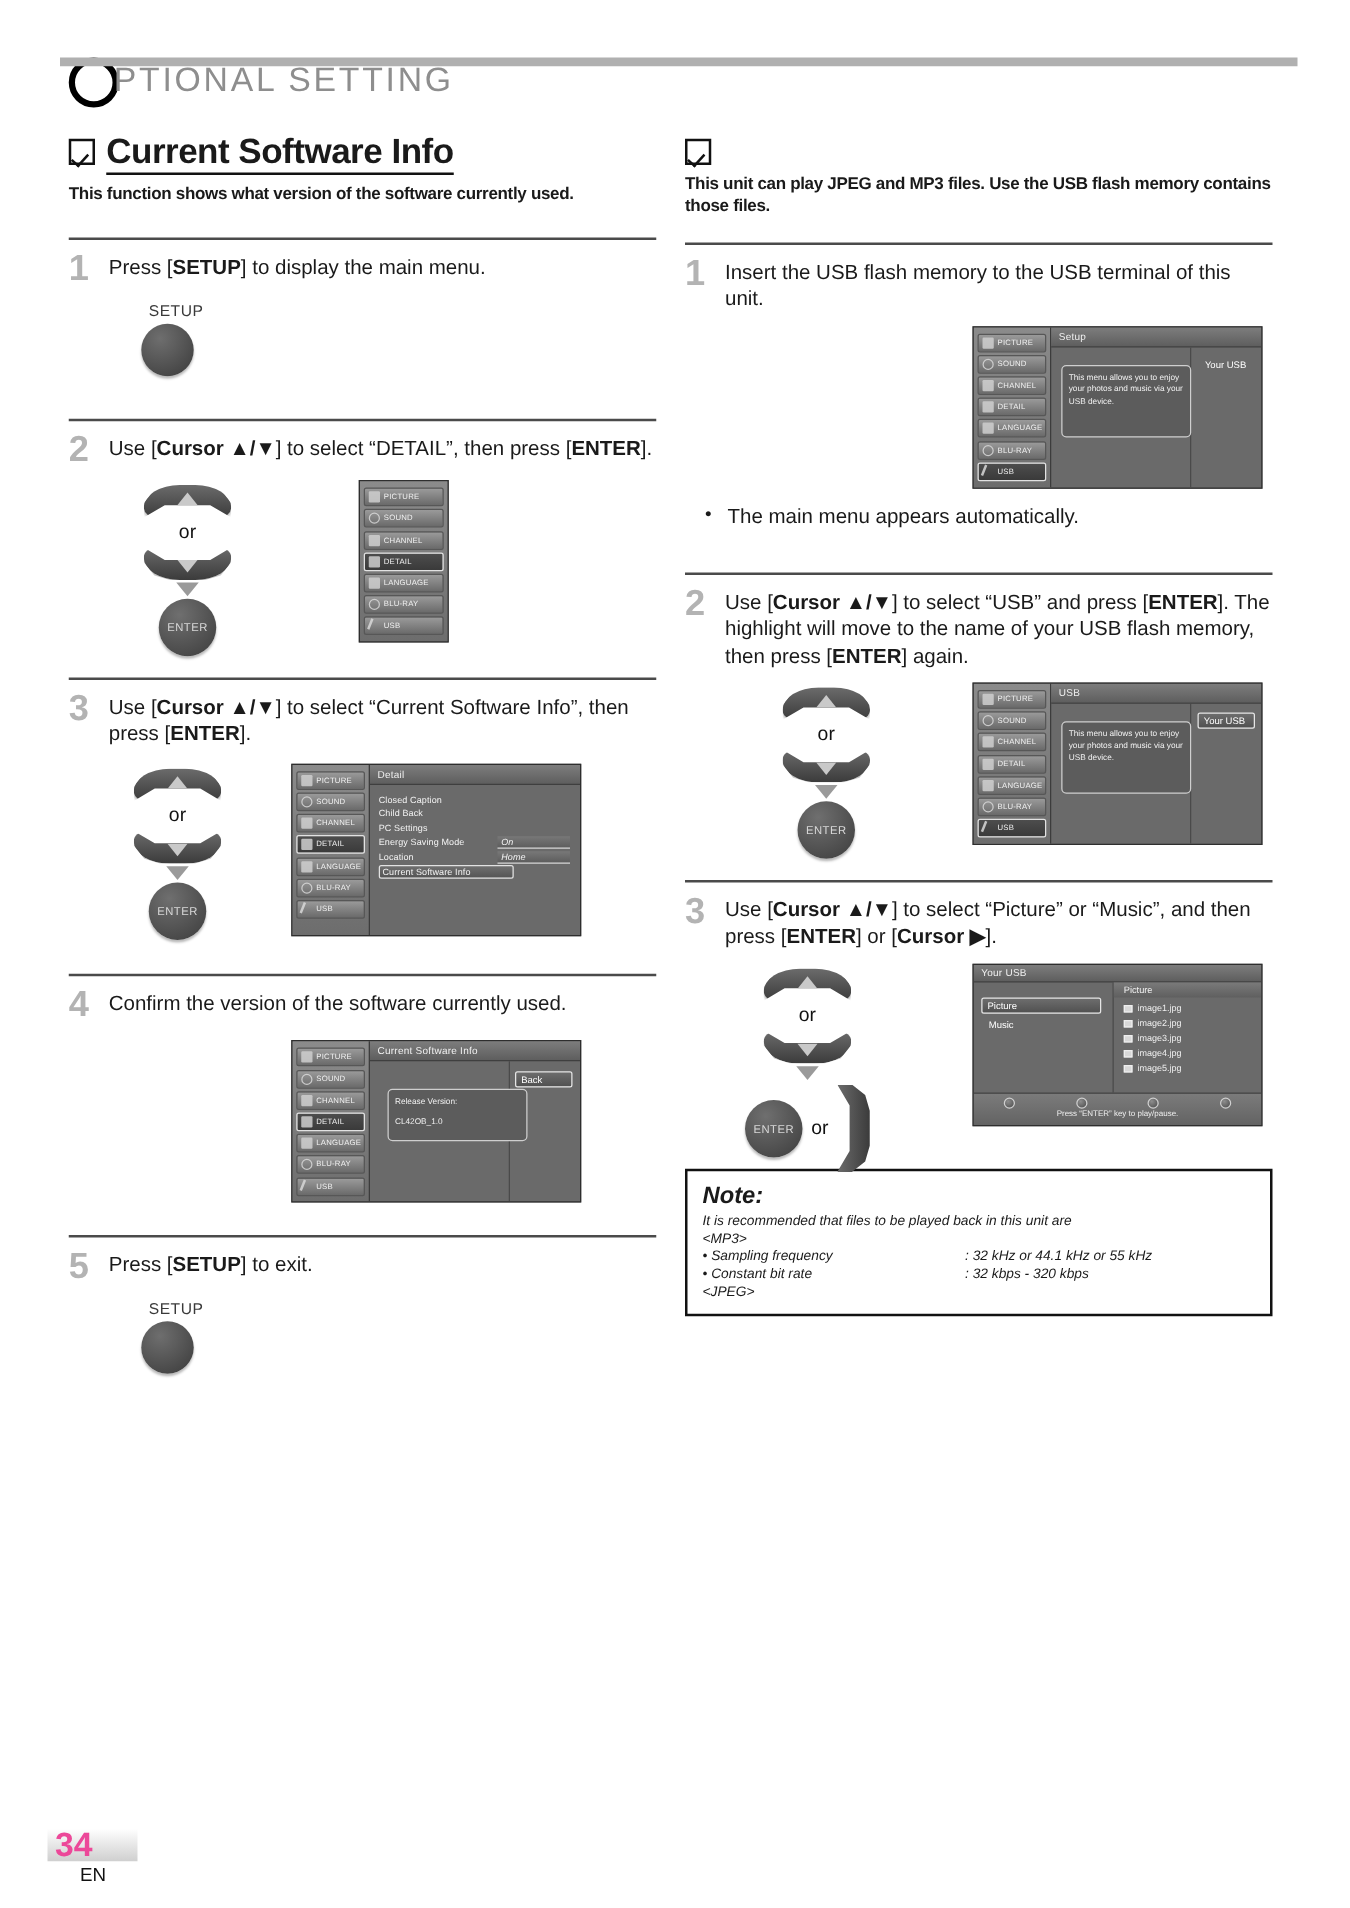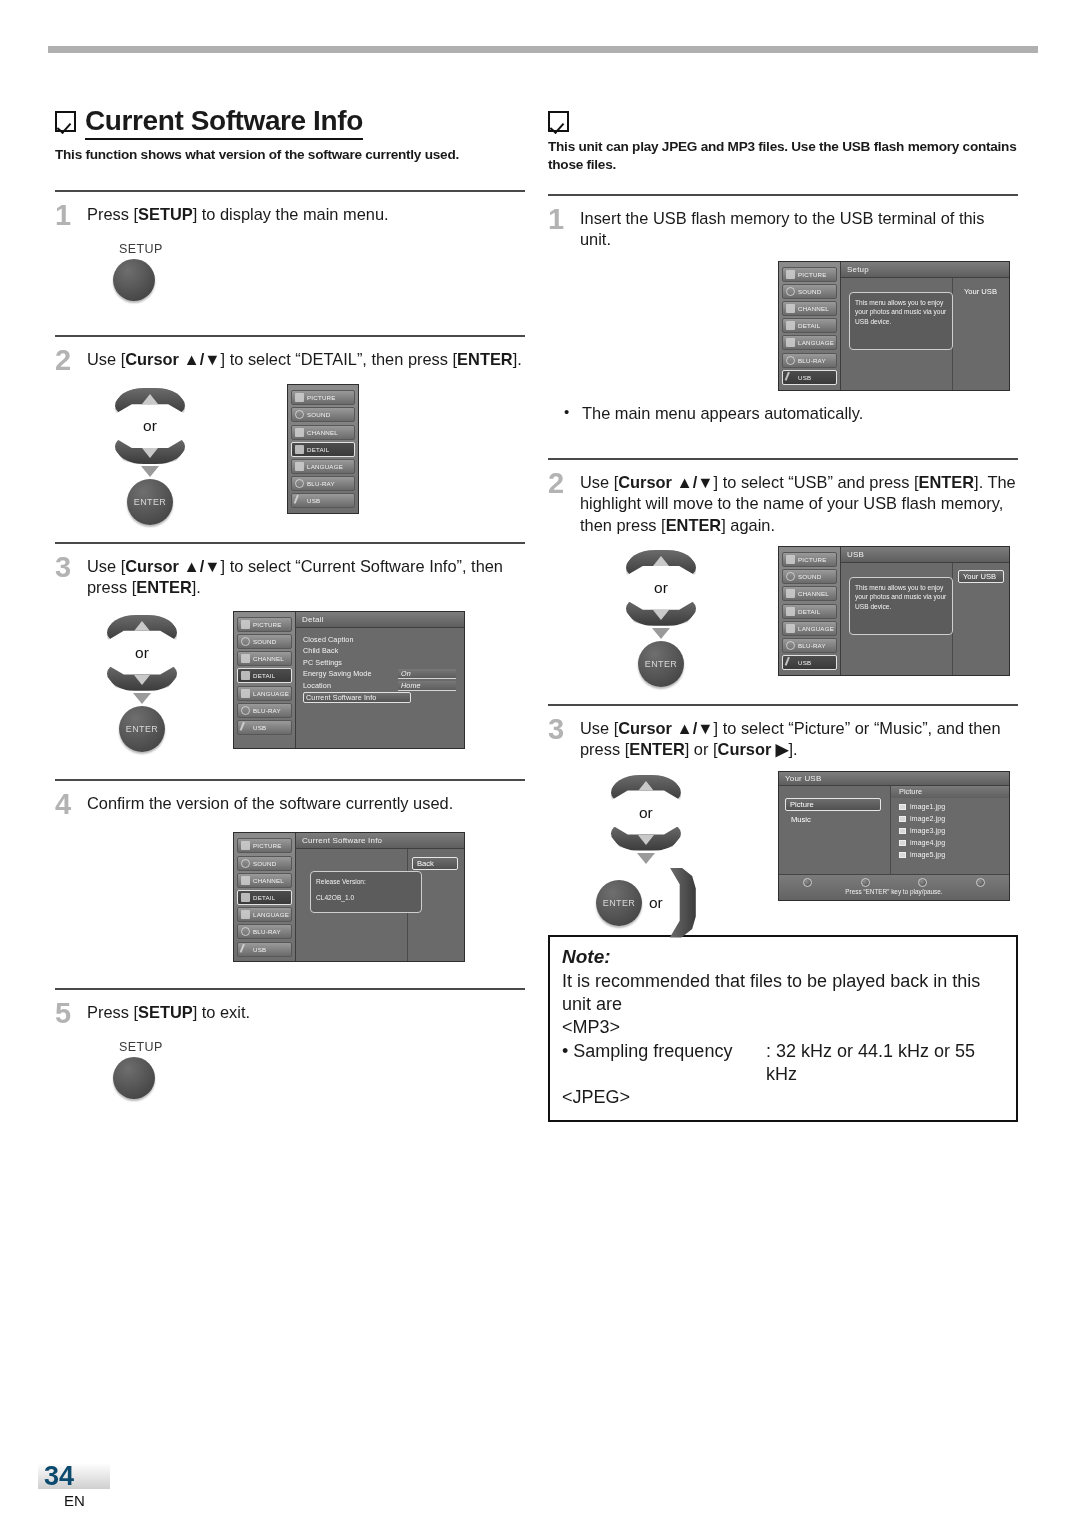--- a/index.html
+++ b/index.html
@@ -373,55 +373,60 @@
     padding: 9px 12px 10px 12px;
     margin-top: 14px;
   }
   .note-title {
     font-size: 19px;
     font-weight: bold;
     font-style: italic;
     margin-bottom: 2px;
   }
   .note-body {
-    font-size: 18px;
+    font-size: 11px;
+    font-style: italic;
     line-height: 1.3;
   }
   .note-spec {
     display: flex;
   }
   .note-spec .k { width: 210px; }
 
   
   .footer-bar {
     position: absolute;
     left: 38px; top: 1463px;
     width: 72px; height: 26px;
     background: linear-gradient(180deg, #ffffff 0%, #cfcfcf 100%);
   }
   .footer-num {
     position: absolute;
     left: 44px; top: 1461px;
     font-size: 27px;
     font-weight: bold;
-    color: #0c4a6e;
+    color: #ec4899;
   }
   .footer-en {
     position: absolute;
     left: 64px; top: 1492px;
     font-size: 15px;
     color: #111;
     text-align: center;
   }
 </style>
 </head>
 <body>
 
 <div class="page">
 
+  <div class="chapter-head">
+    <div class="chapter-o"></div>
+    <div class="chapter-text">PTIONAL  SETTING</div>
+  </div>
   <div class="chapter-rule"></div>
 
   <div class="col col-left">
 
     <div class="sec-title">
       <div class="chk"></div>
       <h2>Current Software Info</h2>
     </div>
     <p class="sec-desc">This function shows what version of the software currently used.</p>
 
@@ -828,20 +833,24 @@
 
     <div class="notebox">
       <div class="note-title">Note:</div>
       <div class="note-body">
         <div>It is recommended that files to be played back in this unit are</div>
         <div>&lt;MP3&gt;</div>
         <div class="note-spec">
           <span class="k">• Sampling frequency</span>
           <span>: 32 kHz or 44.1 kHz or 55 kHz</span>
         </div>
+        <div class="note-spec">
+          <span class="k">• Constant bit rate</span>
+          <span>: 32 kbps - 320 kbps</span>
+        </div>
         <div>&lt;JPEG&gt;</div>
       </div>
     </div>
   </div>
 
   <div class="footer-bar"></div>
   <div class="footer-num">34</div>
   <div class="footer-en">EN</div>
 </div>
 

